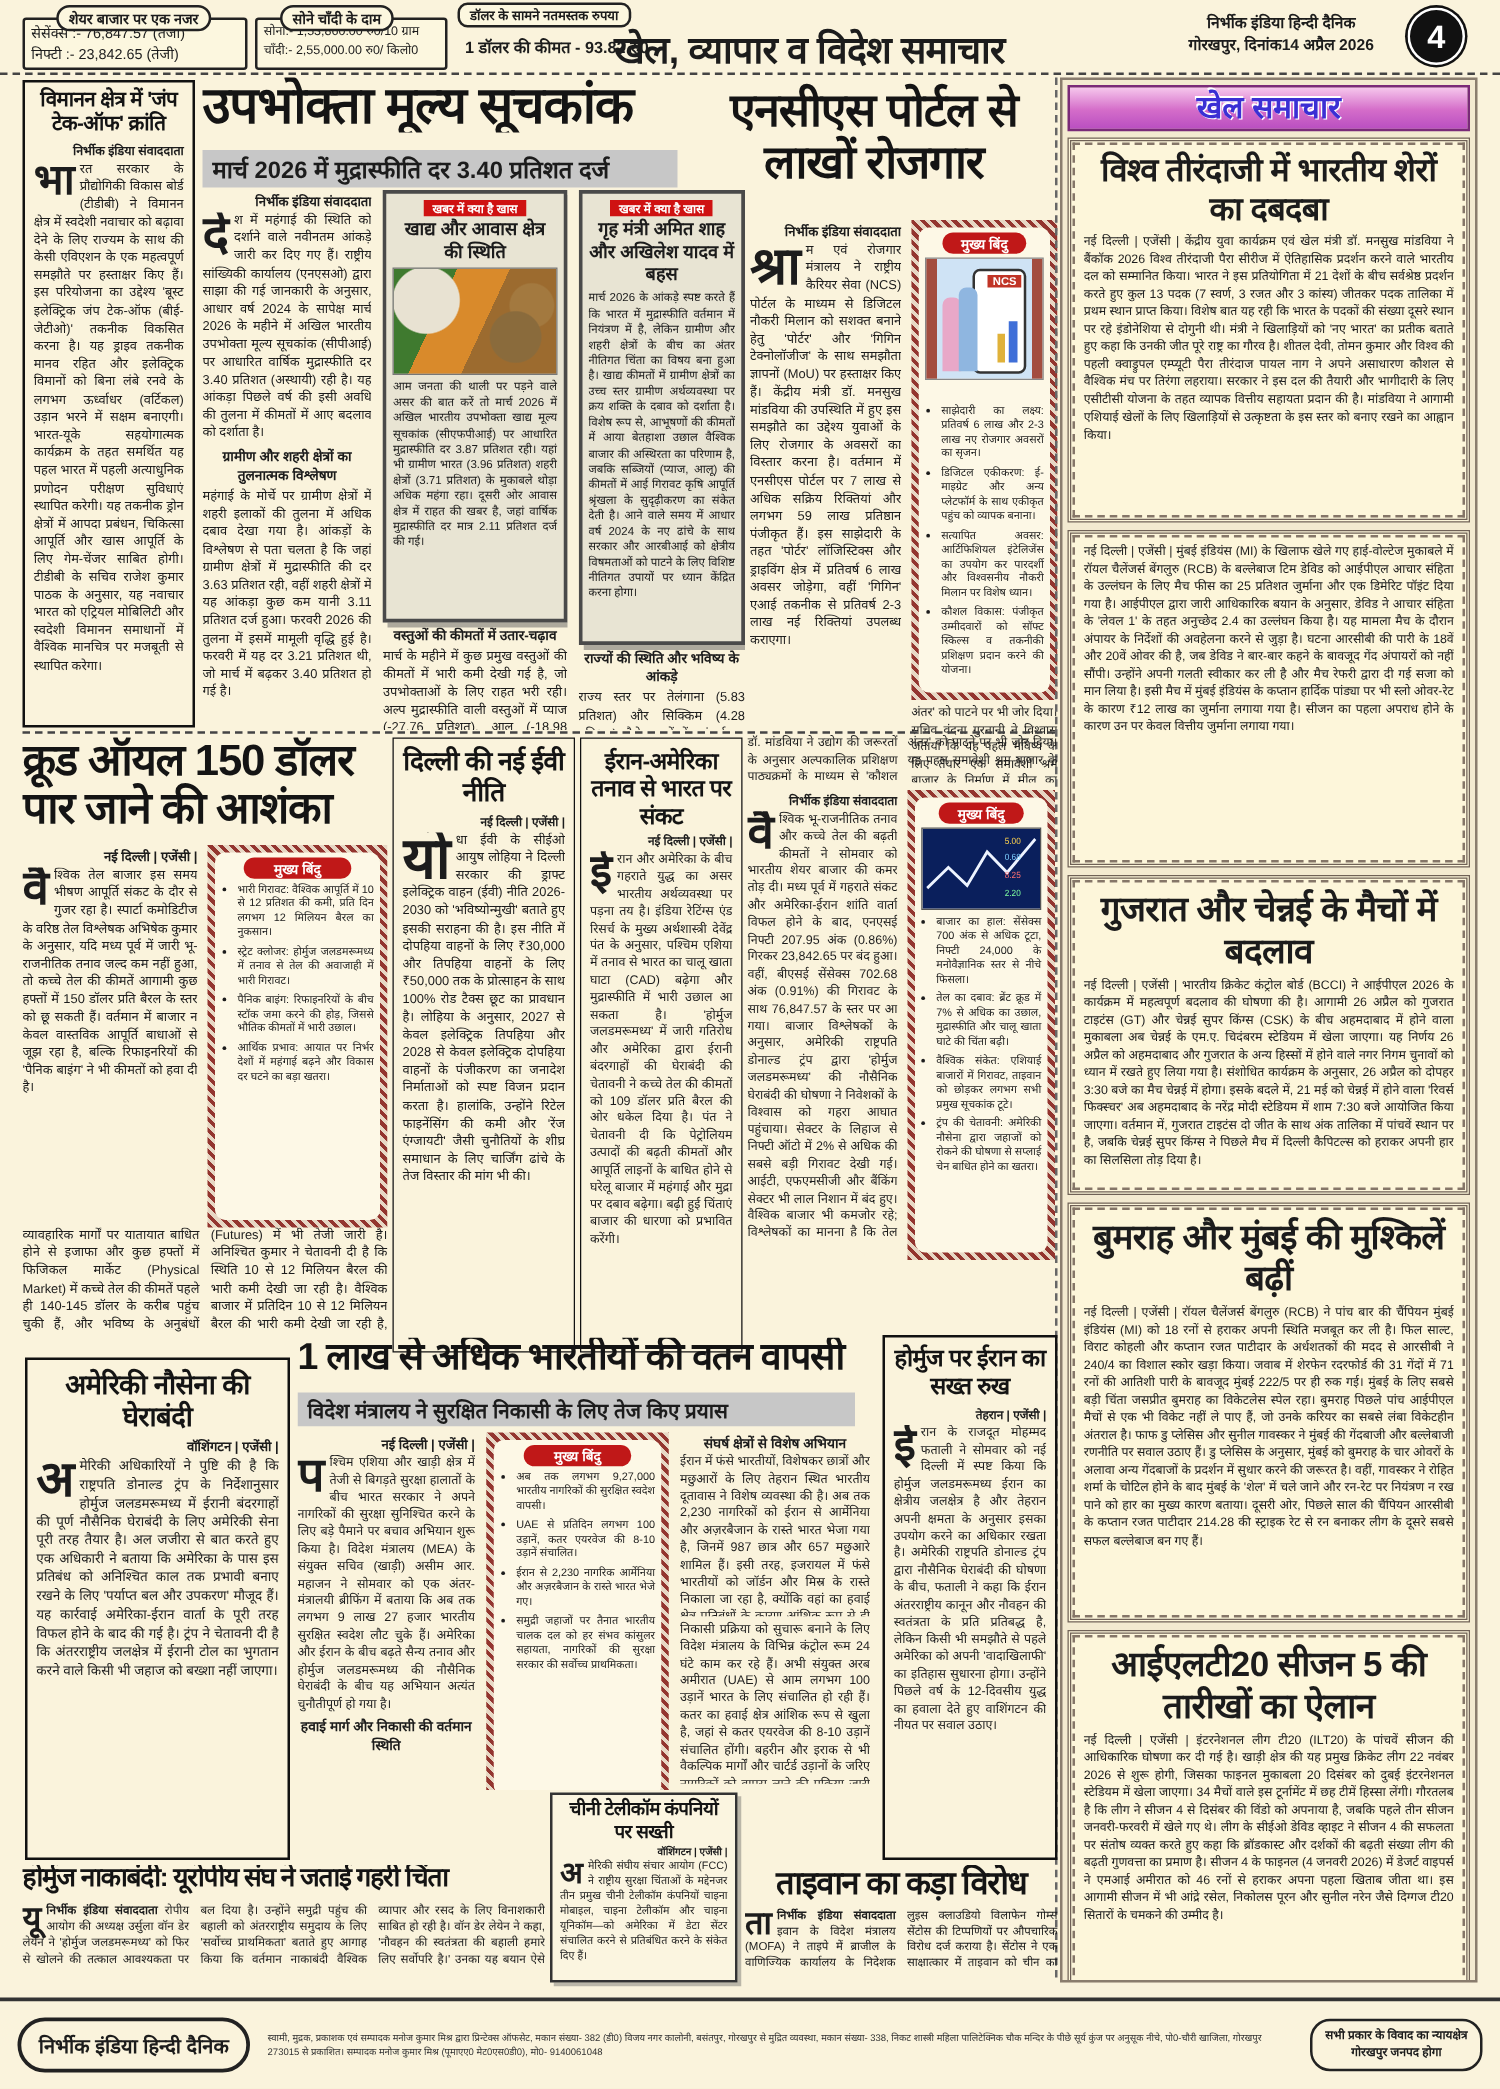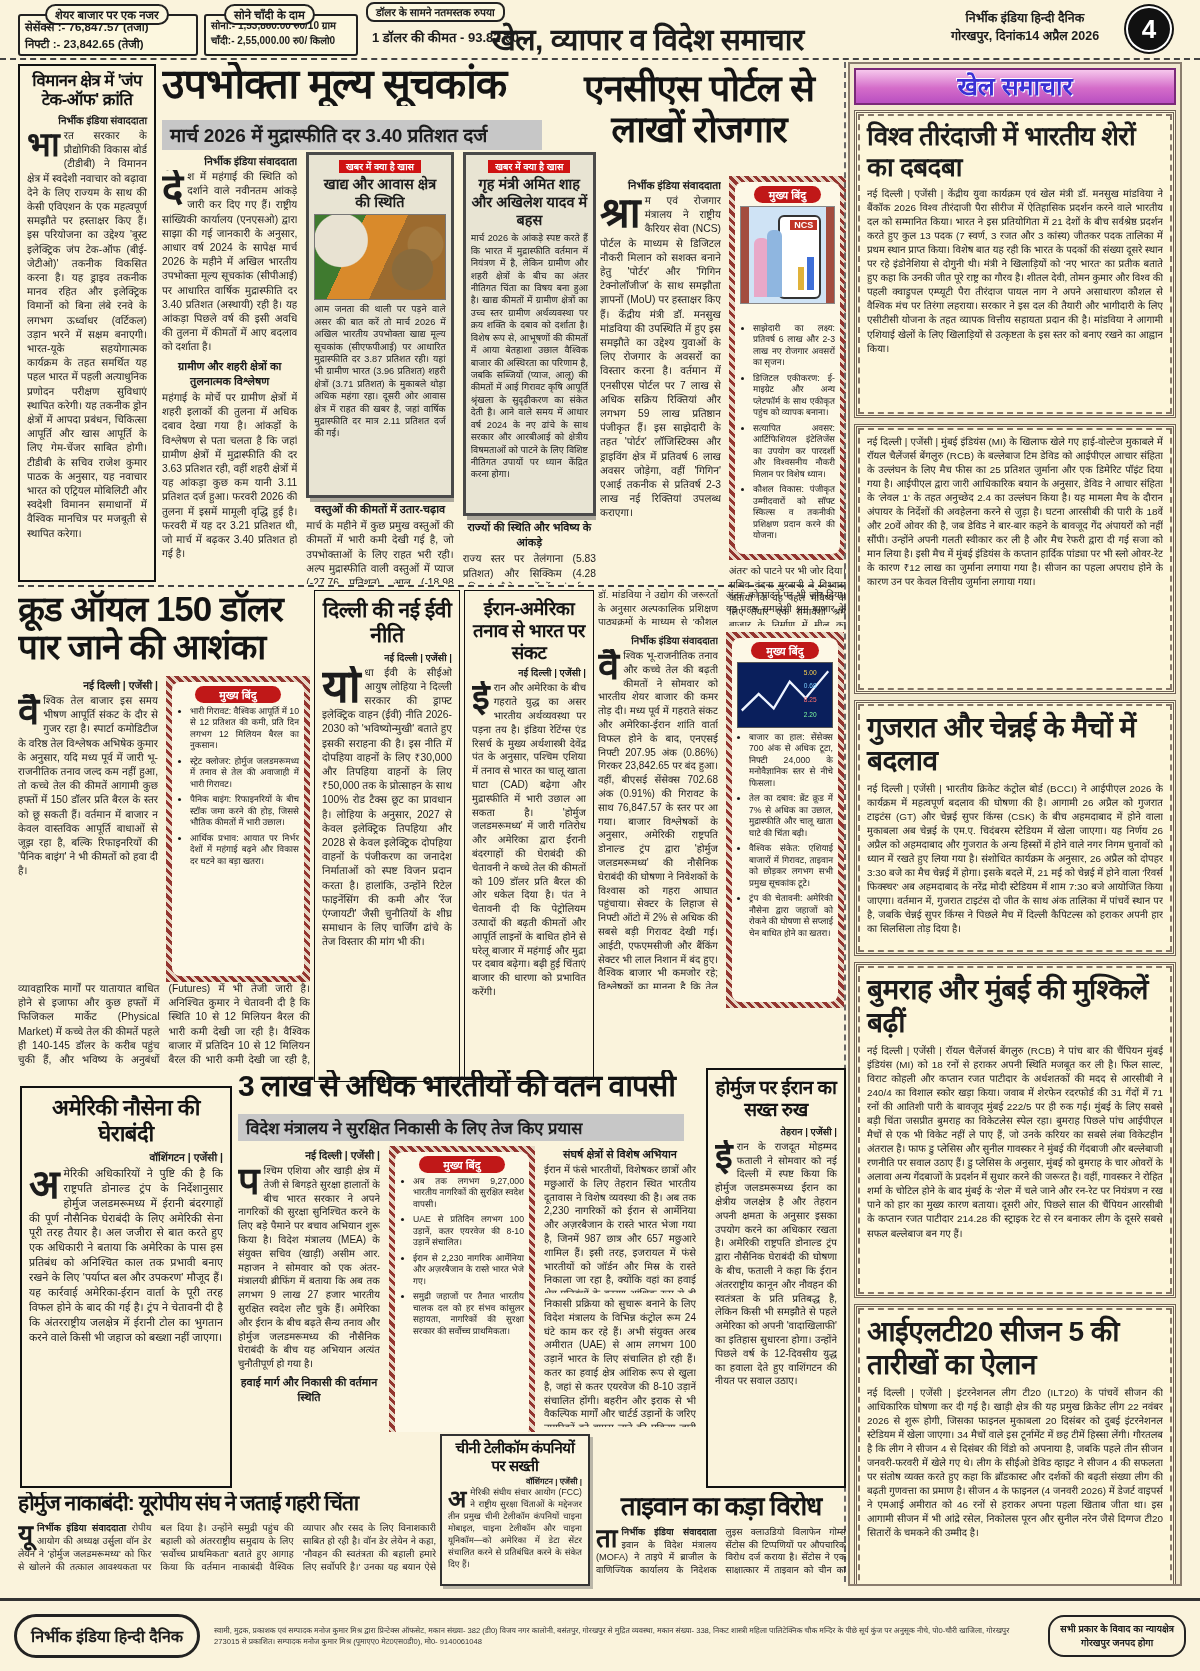--- a/index.html
+++ b/index.html
@@ -2,21 +2,21 @@
 <html><head>
 <meta charset="utf-8">
 <style>
   html,body{margin:0;padding:0;}
   body{width:1200px;height:1671px;position:relative;background:#efe6c8;font-family:"Liberation Sans",sans-serif;color:#1c1c1c;overflow:hidden;}
   .page{position:absolute;left:0;top:0;width:1200px;height:1671px;background:#faf3dc;}
   .abs{position:absolute;box-sizing:border-box;}
   
   .info-box{border:2px solid #222;background:#fcf7df;border-radius:3px;}
   .pill{border:2px solid #222;background:#fcf7df;border-radius:12px;font-weight:bold;text-align:center;padding:1px 8px;white-space:nowrap;}
-  .info-vals{font-weight:bold;font-size:11.5px;line-height:1.45;padding:3px 5px 0 5px;white-space:nowrap;overflow:hidden;}
+  .info-vals{font-weight:normal;font-size:11.5px;line-height:1.45;padding:3px 5px 0 5px;white-space:nowrap;overflow:hidden;}
   .masthead{font-weight:900;font-size:30px;text-align:center;letter-spacing:-0.5px;white-space:nowrap;}
   .paper-info{font-weight:bold;font-size:12.5px;text-align:center;line-height:1.4;}
   .page-circle{width:46px;height:46px;border-radius:50%;background:#111;color:#fff;font-size:26px;font-weight:900;display:flex;align-items:center;justify-content:center;box-shadow:0 0 0 2px #111, inset 0 0 0 2px #fff;}
   .hsep{border-top:2px dashed #444;}
   .vsep{border-left:2px dashed #666;}
   
   .art-title{font-weight:900;color:#141414;text-align:center;line-height:1.18;letter-spacing:-0.5px;}
   .big-head{font-weight:900;color:#141414;letter-spacing:-1px;line-height:1.08;}
   .byline{font-weight:bold;font-size:10.5px;text-align:right;margin:2px 0;}
   .body-txt{font-size:10.3px;line-height:1.38;text-align:justify;overflow:hidden;}
@@ -32,21 +32,21 @@
   
   .bindu{background:repeating-linear-gradient(45deg,#93352f 0 3px,#e7d7c4 3px 6px);padding:6px;overflow:hidden;}
   .bindu-in{background:#fdf8e6;border-radius:8px;padding:4px 5px;height:100%;box-sizing:border-box;overflow:hidden;}
   .bindu-tag{background:#c01818;color:#fff;font-size:11px;font-weight:bold;text-align:center;border-radius:10px;width:70%;margin:0 auto 3px auto;padding:1px 0;}
   .bindu ul{margin:2px 0 0 0;padding-left:13px;}
   .bindu li{font-size:8.7px;line-height:1.32;text-align:justify;margin-bottom:4px;}
   
   .sports-rail{background:#f3ead0;border:2px solid #8a7d6e;padding:4px;overflow:hidden;}
   .sports-head{background:linear-gradient(180deg,#f6c7ec 0%,#d46cc9 55%,#b94fc1 100%);border:2px solid #7a2a78;text-align:center;font-size:25px;font-weight:900;color:#3b2fd4;text-shadow:1px 1px 0 #fff,-1px -1px 0 #fff;margin-bottom:5px;line-height:1.3;}
   .sport-art{border:3px double #6f6156;outline:2px dashed #857668;outline-offset:-6px;background:#fdf6da;padding:8px 10px;margin-bottom:6px;overflow:hidden;box-sizing:border-box;}
-  .sport-title{font-weight:900;font-size:26px;line-height:1.2;letter-spacing:-0.5px;margin-bottom:4px;}
+  .sport-title{font-weight:900;font-size:26px;text-align:center;line-height:1.2;letter-spacing:-0.5px;margin-bottom:4px;}
   .sport-body{font-size:9.9px;line-height:1.42;text-align:justify;overflow:hidden;}
   
   .veg-photo{height:84px;border:1px solid #777;background:
      radial-gradient(circle at 75% 65%, #8a6b3c 0 18%, transparent 19%),
      radial-gradient(circle at 85% 35%, #a3793f 0 14%, transparent 15%),
      radial-gradient(circle at 20% 30%, #e8e2d2 0 22%, transparent 23%),
      linear-gradient(115deg,#3f7a2f 0 30%,#d98a2b 30% 55%,#9c6b2f 55% 100%);margin-bottom:3px;}
   .ncs-img{height:96px;border:1px solid #888;position:relative;background:linear-gradient(90deg,#a34d3f 0 9%,#cfe3f5 9% 91%,#a34d3f 91% 100%);margin-bottom:19px;overflow:hidden;}
   .ncs-phone{position:absolute;right:14%;top:8%;width:42%;height:84%;background:#fff;border:2px solid #333;border-radius:6px;}
   .ncs-label{position:absolute;right:18%;top:14%;background:#c03426;color:#fff;font-size:9px;font-weight:bold;padding:0 4px;}
@@ -279,21 +279,21 @@
 
   <div class="abs boxed" style="left:20px;top:1086px;width:212px;height:402px;overflow:hidden;">
     <div class="art-title" style="font-size:22px;margin:2px 0 3px 0;">अमेरिकी नौसेना की घेराबंदी</div>
     <div class="byline">वॉशिंगटन | एजेंसी |</div>
     <div class="body-txt" style="height:320px;font-size:10.8px;">
       <span class="dropcap" style="font-size:40px;">अ</span><span>मेरिकी अधिकारियों ने पुष्टि की है कि राष्ट्रपति डोनाल्ड ट्रंप के निर्देशानुसार होर्मुज जलडमरूमध्य में ईरानी बंदरगाहों की पूर्ण नौसैनिक घेराबंदी के लिए अमेरिकी सेना पूरी तरह तैयार है। अल जजीरा से बात करते हुए एक अधिकारी ने बताया कि अमेरिका के पास इस प्रतिबंध को अनिश्चित काल तक प्रभावी बनाए रखने के लिए 'पर्याप्त बल और उपकरण' मौजूद हैं। यह कार्रवाई अमेरिका-ईरान वार्ता के पूरी तरह विफल होने के बाद की गई है। ट्रंप ने चेतावनी दी है कि अंतरराष्ट्रीय जलक्षेत्र में ईरानी टोल का भुगतान करने वाले किसी भी जहाज को बख्शा नहीं जाएगा।</span>
     </div>
   </div>
 
   <div class="abs" style="left:238px;top:1070px;width:464px;height:362px;overflow:hidden;">
-    <div class="big-head" style="font-size:30px;white-space:nowrap;overflow:hidden;height:44px;">3 लाख से अधिक भारतीयों की वतन वापसी</div>
+    <div class="big-head" style="font-size:30px;white-space:nowrap;overflow:hidden;height:44px;">1 लाख से अधिक भारतीयों की वतन वापसी</div>
     <div class="gray-bar" style="width:430px;font-size:16.5px;margin-bottom:5px;">विदेश मंत्रालय ने सुरक्षित निकासी के लिए तेज किए प्रयास</div>
     <div style="display:flex;gap:9px;height:288px;">
       <div style="width:142px;overflow:hidden;">
         <div class="byline">नई दिल्ली | एजेंसी |</div>
         <div class="body-txt" style="height:258px;font-size:10px;">
           <span class="dropcap" style="font-size:38px;">प</span><span>श्चिम एशिया और खाड़ी क्षेत्र में तेजी से बिगड़ते सुरक्षा हालातों के बीच भारत सरकार ने अपने नागरिकों की सुरक्षा सुनिश्चित करने के लिए बड़े पैमाने पर बचाव अभियान शुरू किया है। विदेश मंत्रालय (MEA) के संयुक्त सचिव (खाड़ी) असीम आर. महाजन ने सोमवार को एक अंतर-मंत्रालयी ब्रीफिंग में बताया कि अब तक लगभग 9 लाख 27 हजार भारतीय सुरक्षित स्वदेश लौट चुके हैं। अमेरिका और ईरान के बीच बढ़ते सैन्य तनाव और होर्मुज जलडमरूमध्य की नौसैनिक घेराबंदी के बीच यह अभियान अत्यंत चुनौतीपूर्ण हो गया है।</span>
           <div class="inline-subhead">हवाई मार्ग और निकासी की वर्तमान स्थिति</div>
         </div>
       </div>
       <div style="width:146px;">

